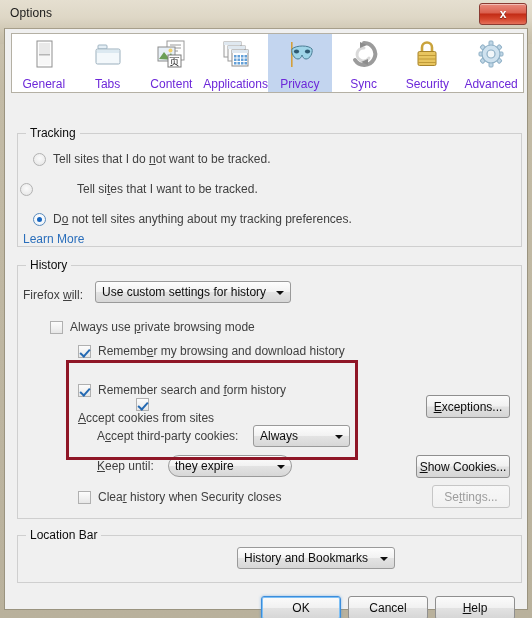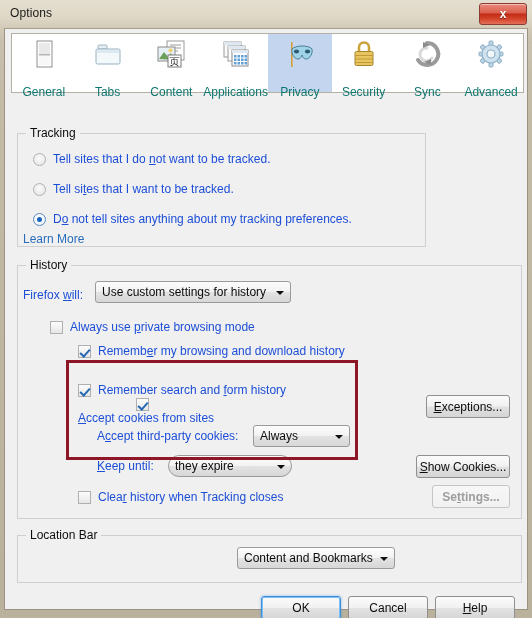--- a/index.html
+++ b/index.html
@@ -107,23 +107,23 @@
   .tab.selected {
     background: #c3d5ef;
   }
   .tab-icon {
     width: 34px;
     height: 32px;
     position: relative;
   }
   .tab-label {
     font-size: 12px;
-    color: #0f766e;
+    color: #6d28d9;
     line-height: 14px;
-    margin-top: 15px;
+    margin-top: 7px;
     white-space: nowrap;
   }
 
   
   .icon-svg { display: block; width: 34px; height: 32px; }
 
   
   .groupbox {
     position: absolute;
     box-sizing: border-box;
@@ -133,21 +133,21 @@
   .groupbox-legend {
     position: absolute;
     top: -8px;
     left: 8px;
     background: #f0f0f0;
     padding: 0 4px;
     font-size: 12px;
     color: #0c0c0c;
   }
 
-  #group-tracking { left: 12px; top: 104px; width: 409px; height: 114px; }
+  #group-tracking { left: 12px; top: 104px; width: 505px; height: 114px; }
   #group-history  { left: 12px; top: 236px; width: 505px; height: 254px; padding-left: 32px; }
   #group-location { left: 12px; top: 506px; width: 505px; height: 48px; }
 
   
   .radio-row, .check-row {
     position: absolute;
     display: flex;
     align-items: center;
     white-space: nowrap;
   }
@@ -193,21 +193,21 @@
     position: absolute;
     left: 3px;
     top: 1px;
     width: 4px;
     height: 8px;
     border: solid #2469b2;
     border-width: 0 2px 2px 0;
     transform: rotate(42deg);
   }
 
-  .lbl { font-size: 12px; color: #1d4ed8; }
+  .lbl { font-size: 12px; color: #404040; }
   .lbl u { text-decoration: underline; }
 
   .link {
     position: absolute;
     font-size: 12px;
     color: #2a6ebb;
     cursor: pointer;
   }
 
   
@@ -373,40 +373,40 @@
             <ellipse cx="13.5" cy="13.5" rx="2.6" ry="2.1" fill="#2e5a72"></ellipse>
             <ellipse cx="24.5" cy="13.5" rx="2.6" ry="2.1" fill="#2e5a72"></ellipse>
           </svg>
         </div>
         <div class="tab-label">Privacy</div>
       </div>
 
       <div class="tab">
         <div class="tab-icon">
           <svg class="icon-svg" viewBox="0 0 34 32">
+            <path d="M17 5 A11 11 0 1 1 8 22" fill="none" stroke="#9b9b9b" stroke-width="4" stroke-linecap="round"></path>
+            <path d="M17 10 A6.5 6.5 0 1 0 22 20" fill="none" stroke="#d9d9d9" stroke-width="3" stroke-linecap="round"></path>
+            <path d="M13 4 L20 7 L13 10 Z" fill="#8d8d8d"></path>
+            <path d="M21 27 L14 24 L21 21 Z" fill="#8d8d8d"></path>
+          </svg>
+        </div>
+        <div class="tab-label">Sync</div>
+      </div>
+
+      <div class="tab">
+        <div class="tab-icon">
+          <svg class="icon-svg" viewBox="0 0 34 32">
             <path d="M12 14 L12 9.5 A5 5 0 0 1 22 9.5 L22 14" fill="none" stroke="#c9a33c" stroke-width="2.6"></path>
             <rect x="8" y="13.5" width="18" height="14" rx="1.5" fill="#e8c55f" stroke="#a8842c" stroke-width="1"></rect>
             <line x1="8" y1="17.5" x2="26" y2="17.5" stroke="#c09a38" stroke-width="1"></line>
             <line x1="8" y1="21" x2="26" y2="21" stroke="#c09a38" stroke-width="1"></line>
             <line x1="8" y1="24.5" x2="26" y2="24.5" stroke="#c09a38" stroke-width="1"></line>
           </svg>
         </div>
         <div class="tab-label">Security</div>
-      </div>
-
-      <div class="tab">
-        <div class="tab-icon">
-          <svg class="icon-svg" viewBox="0 0 34 32">
-            <path d="M17 5 A11 11 0 1 1 8 22" fill="none" stroke="#9b9b9b" stroke-width="4" stroke-linecap="round"></path>
-            <path d="M17 10 A6.5 6.5 0 1 0 22 20" fill="none" stroke="#d9d9d9" stroke-width="3" stroke-linecap="round"></path>
-            <path d="M13 4 L20 7 L13 10 Z" fill="#8d8d8d"></path>
-            <path d="M21 27 L14 24 L21 21 Z" fill="#8d8d8d"></path>
-          </svg>
-        </div>
-        <div class="tab-label">Sync</div>
       </div>
 
       <div class="tab">
         <div class="tab-icon">
           <svg class="icon-svg" viewBox="0 0 34 32">
             <g fill="#bfd6e6" stroke="#8fb0c6" stroke-width="1">
               <rect x="15" y="3" width="4" height="6" rx="1"></rect>
               <rect x="15" y="23" width="4" height="6" rx="1"></rect>
               <rect x="5" y="14" width="6" height="4" rx="1"></rect>
               <rect x="23" y="14" width="6" height="4" rx="1"></rect>
@@ -426,21 +426,21 @@
 
     <div class="groupbox" id="group-tracking">
       <div class="groupbox-legend">Tracking</div>
     </div>
 
     <div class="radio-row" style="left:28px; top:123px;">
       <span class="radio"></span>
       <span class="lbl"><span>Tell sites that I do </span><u>n</u><span>ot want to be tracked.</span></span>
     </div>
 
-    <div class="radio-row" style="left:28px; top:153px;">
+    <div class="radio-row" style="left:15px; top:153px;gap:37px;">
       <span class="radio"></span>
       <span class="lbl"><span>Tell si</span><u>t</u><span>es that I want to be tracked.</span></span>
     </div>
 
     <div class="radio-row" style="left:28px; top:183px;">
       <span class="radio checked"></span>
       <span class="lbl"><span>D</span><u>o</u><span> not tell sites anything about my tracking preferences.</span></span>
     </div>
 
     <div class="link" style="left:18px; top:203px;">Learn More</div>
@@ -485,44 +485,44 @@
 
     <div style="position:absolute; left:92px; top:430px;" class="lbl"><u>K</u><span>eep until:</span></div>
 
     <div class="dropdown" style="left:163px; top:426px; width:124px;border-radius:11px;">
       <span class="dd-text">they expire</span>
       <span class="dd-arrow"></span>
     </div>
 
     <div class="check-row" style="left:73px; top:461px;">
       <span class="checkbox"></span>
-      <span class="lbl"><span>Clea</span><u>r</u><span> history when Tracking closes</span></span>
+      <span class="lbl"><span>Clea</span><u>r</u><span> history when Security closes</span></span>
     </div>
 
     <div class="button" style="left:421px; top:366px; width:84px; height:23px;">
       <span><u>E</u><span>xceptions...</span></span>
     </div>
 
     <div class="button" style="left:411px; top:426px; width:94px; height:23px;">
       <span><u>S</u><span>how Cookies...</span></span>
     </div>
 
-    <div class="button disabled" style="left:427px; top:456px; width:78px; height:23px;font-weight:bold;">
+    <div class="button disabled" style="left:427px; top:456px; width:78px; height:23px;">
       <span><span>Se</span><u>t</u><span>tings...</span></span>
     </div>
 
     <div class="highlight-box" style="left:61px; top:331px; width:292px; height:100px;"></div>
 
     <div class="groupbox" id="group-location">
       <div class="groupbox-legend">Location Bar</div>
     </div>
 
 
     <div class="dropdown" style="left:232px; top:518px; width:158px;">
-      <span class="dd-text">Content and Bookmarks</span>
+      <span class="dd-text">History and Bookmarks</span>
       <span class="dd-arrow"></span>
     </div>
 
     <div class="button default" style="left:256px; top:567px; width:80px; height:24px;">
       <span>OK</span>
     </div>
 
     <div class="button" style="left:343px; top:567px; width:80px; height:24px;">
       <span>Cancel</span>
     </div>

